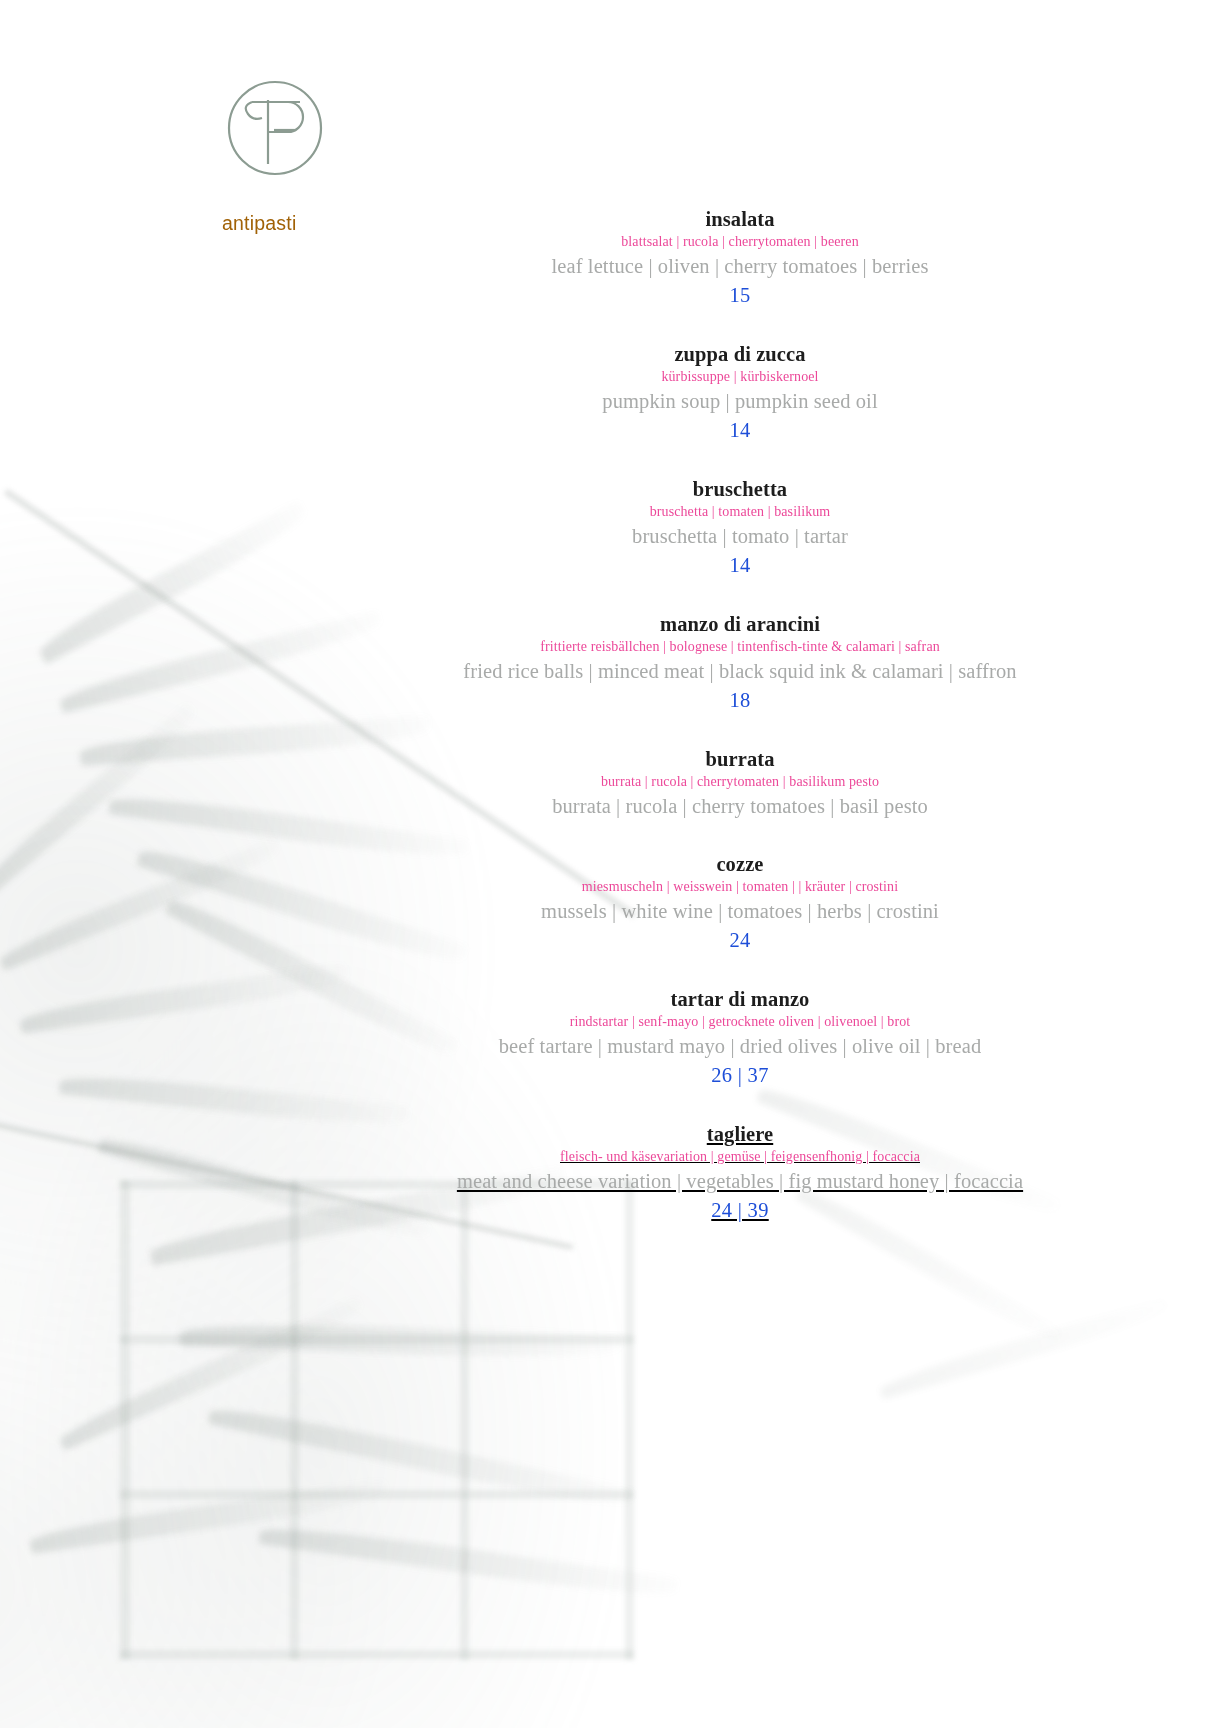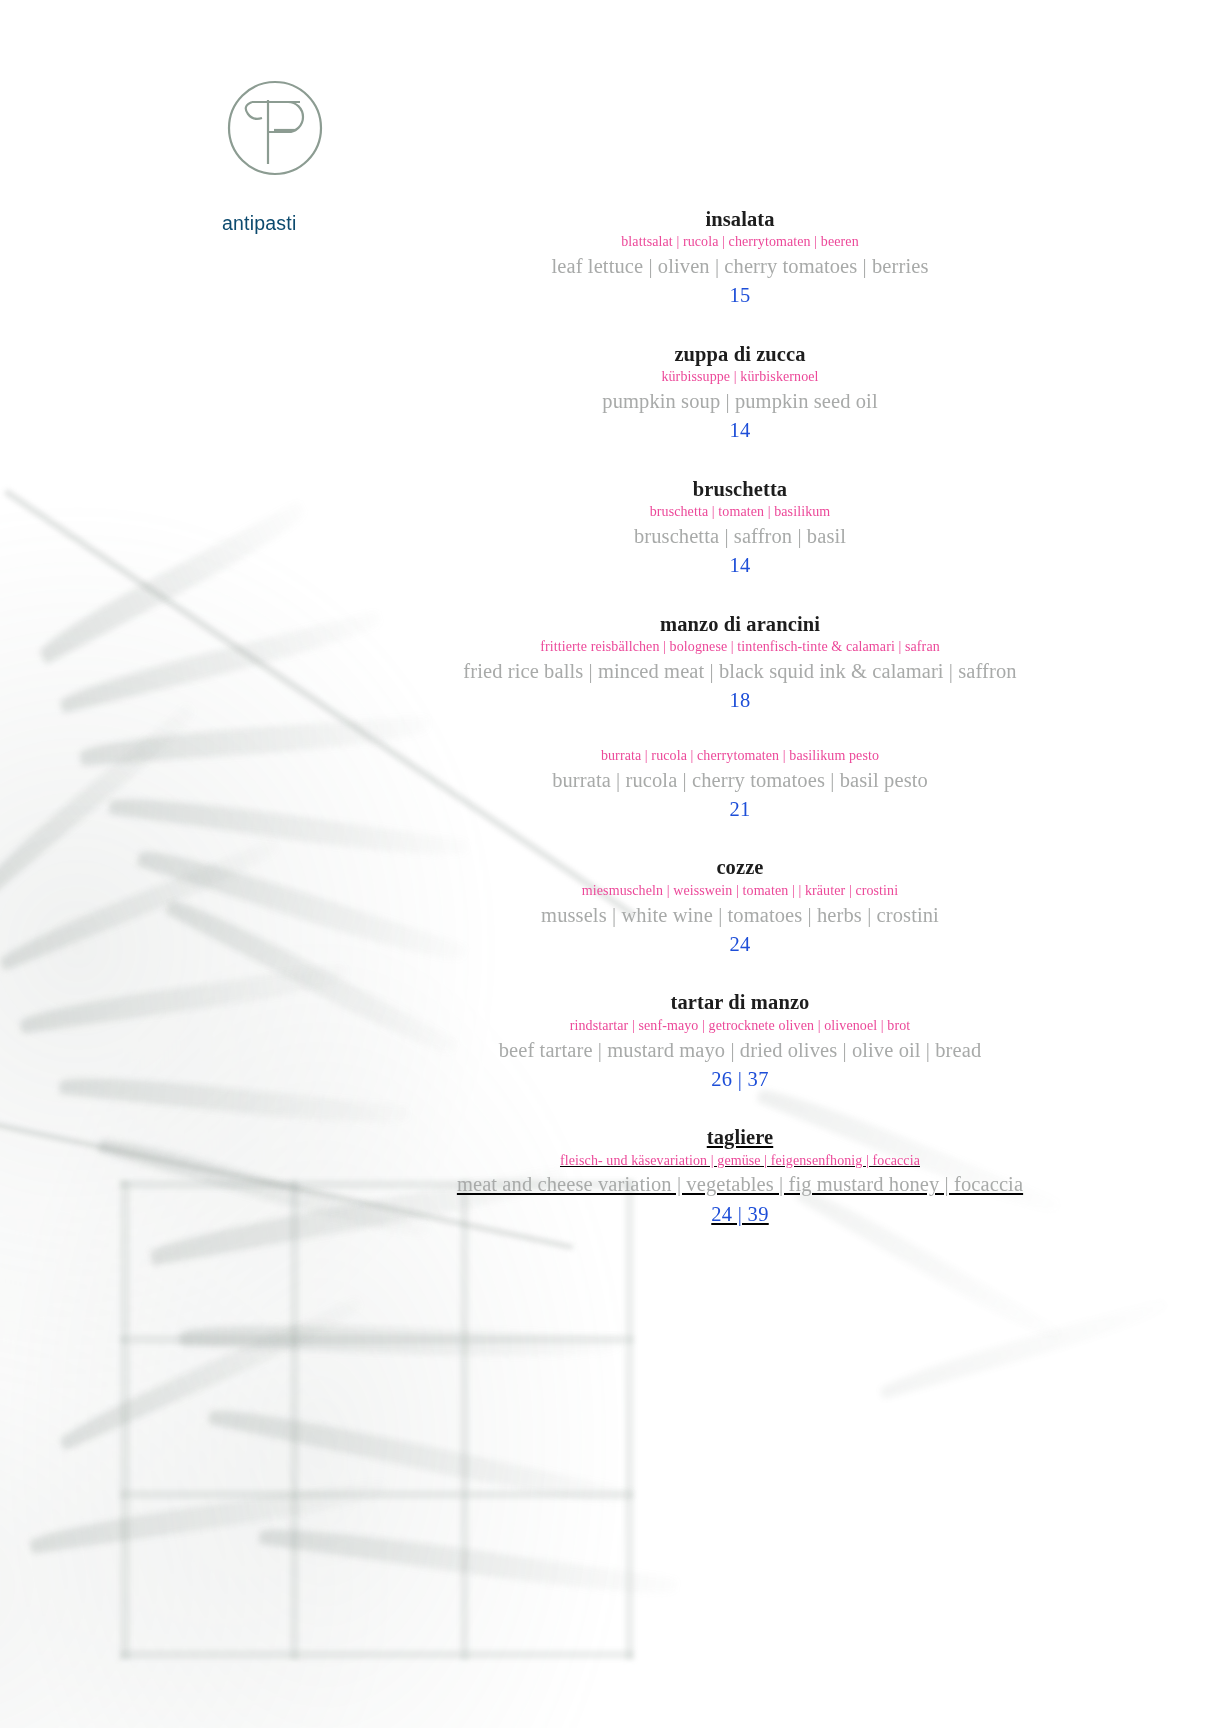--- a/index.html
+++ b/index.html
@@ -77,21 +77,21 @@
 
   
   .section-label {
     position: absolute;
     left: 222px;
     top: 212px;
     width: 90px;
     text-align: left;
     font-family: "Liberation Sans", sans-serif;
     font-size: 19.5px;
-    color: #0c4a6e;
+    color: #a16207;
     letter-spacing: 0.2px;
   }
 
   
   .items {
     position: absolute;
     left: 345px;
     top: 206px;
     width: 790px;
   }
@@ -205,35 +205,35 @@
     <div class="item">
       <div class="item-name">zuppa di zucca</div>
       <div class="item-de">kürbissuppe | kürbiskernoel</div>
       <div class="item-en">pumpkin soup | pumpkin seed oil</div>
       <div class="item-price">14</div>
     </div>
 
     <div class="item">
       <div class="item-name">bruschetta</div>
       <div class="item-de">bruschetta | tomaten | basilikum</div>
-      <div class="item-en">bruschetta | saffron | basil</div>
+      <div class="item-en">bruschetta | tomato | tartar</div>
       <div class="item-price">14</div>
     </div>
 
     <div class="item">
       <div class="item-name">manzo di arancini</div>
       <div class="item-de">frittierte reisbällchen | bolognese | tintenfisch-tinte &amp; calamari | safran</div>
       <div class="item-en">fried rice balls | minced meat | black squid ink &amp; calamari | saffron</div>
       <div class="item-price">18</div>
     </div>
 
     <div class="item">
+      <div class="item-name">burrata</div>
       <div class="item-de">burrata | rucola | cherrytomaten | basilikum pesto</div>
       <div class="item-en">burrata | rucola | cherry tomatoes | basil pesto</div>
-      <div class="item-price">21</div>
     </div>
 
     <div class="item">
       <div class="item-name">cozze</div>
       <div class="item-de">miesmuscheln | weisswein | tomaten | | kräuter | crostini</div>
       <div class="item-en">mussels | white wine | tomatoes | herbs | crostini</div>
       <div class="item-price">24</div>
     </div>
 
     <div class="item">

